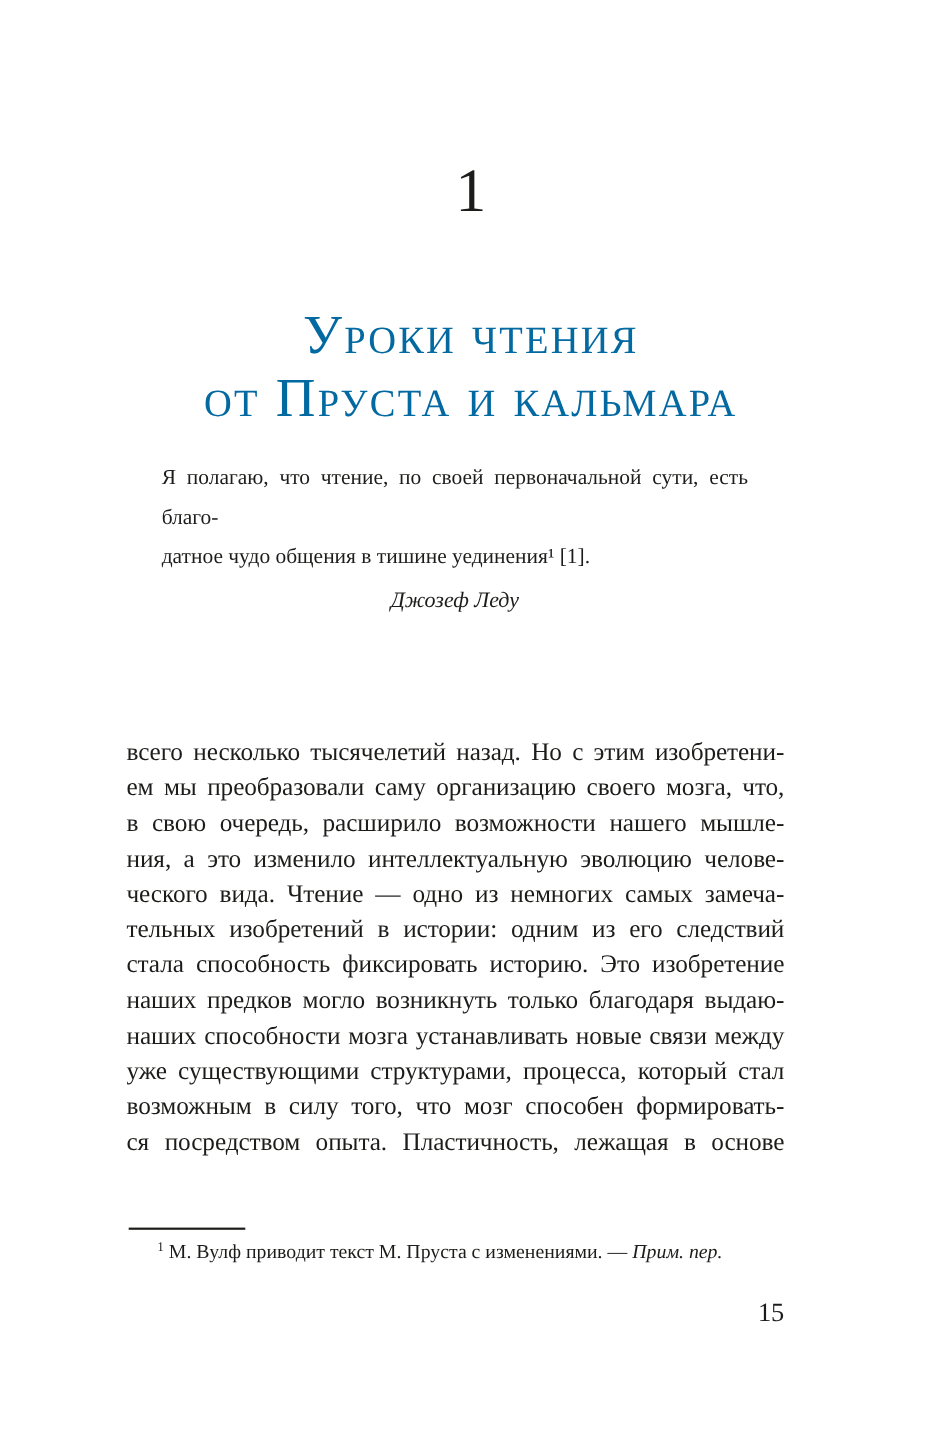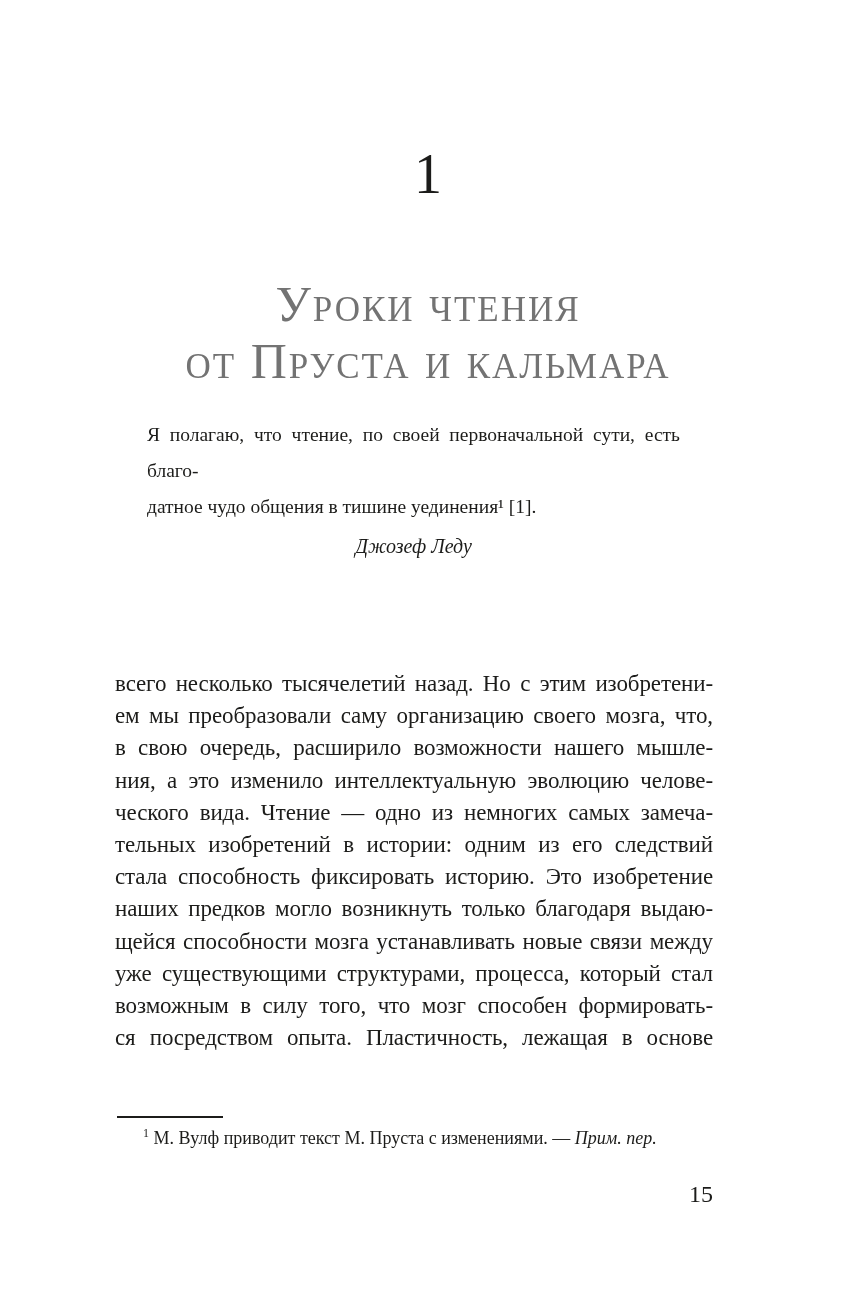--- a/index.html
+++ b/index.html
@@ -29,21 +29,21 @@
   .title {
     position: absolute;
     top: 276px;
     left: 0;
     width: 100%;
     text-align: center;
     font-variant: small-caps;
     font-size: 50px;
     line-height: 57px;
     letter-spacing: 2px;
-    color: #737373;
+    color: #0369a1;
   }
   .epigraphs {
     position: absolute;
     left: 147px;
     top: 417px;
     width: 533px;
     font-size: 19.5px;
     line-height: 36px;
   }
   .epi-lines div {
@@ -129,21 +129,21 @@
 
   <div class="body-text">
       <div>всего несколько тысячелетий назад. Но с этим изобретени-</div>
       <div>ем мы преобразовали саму организацию своего мозга, что,</div>
       <div>в свою очередь, расширило возможности нашего мышле-</div>
       <div>ния, а это изменило интеллектуальную эволюцию челове-</div>
       <div>ческого вида. Чтение — одно из немногих самых замеча-</div>
       <div>тельных изобретений в истории: одним из его следствий</div>
       <div>стала способность фиксировать историю. Это изобретение</div>
       <div>наших предков могло возникнуть только благодаря выдаю-</div>
-      <div>щейся способности мозга устанавливать новые связи между</div>
+      <div>наших способности мозга устанавливать новые связи между</div>
       <div>уже существующими структурами, процесса, который стал</div>
       <div>возможным в силу того, что мозг способен формировать-</div>
       <div>ся посредством опыта. Пластичность, лежащая в основе</div>
     </div>
 
   <div class="footnote-rule"></div>
 
   <div class="footnote"><sup>1</sup><span> М. Вулф приводит текст М. Пруста с изменениями. — </span><i>Прим. пер.</i></div>
 
   <div class="page-number">15</div>

